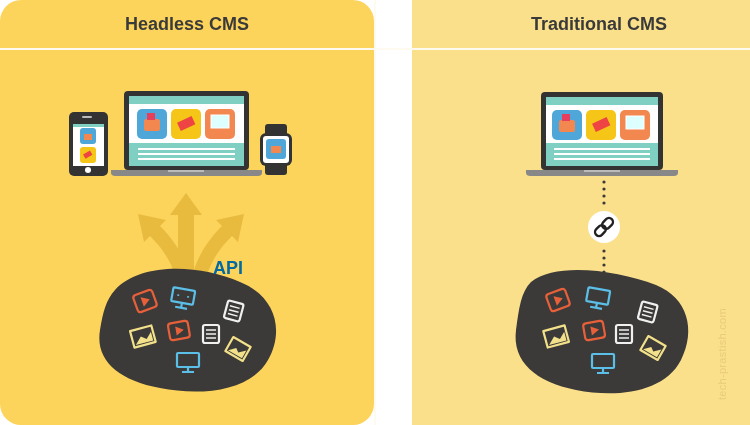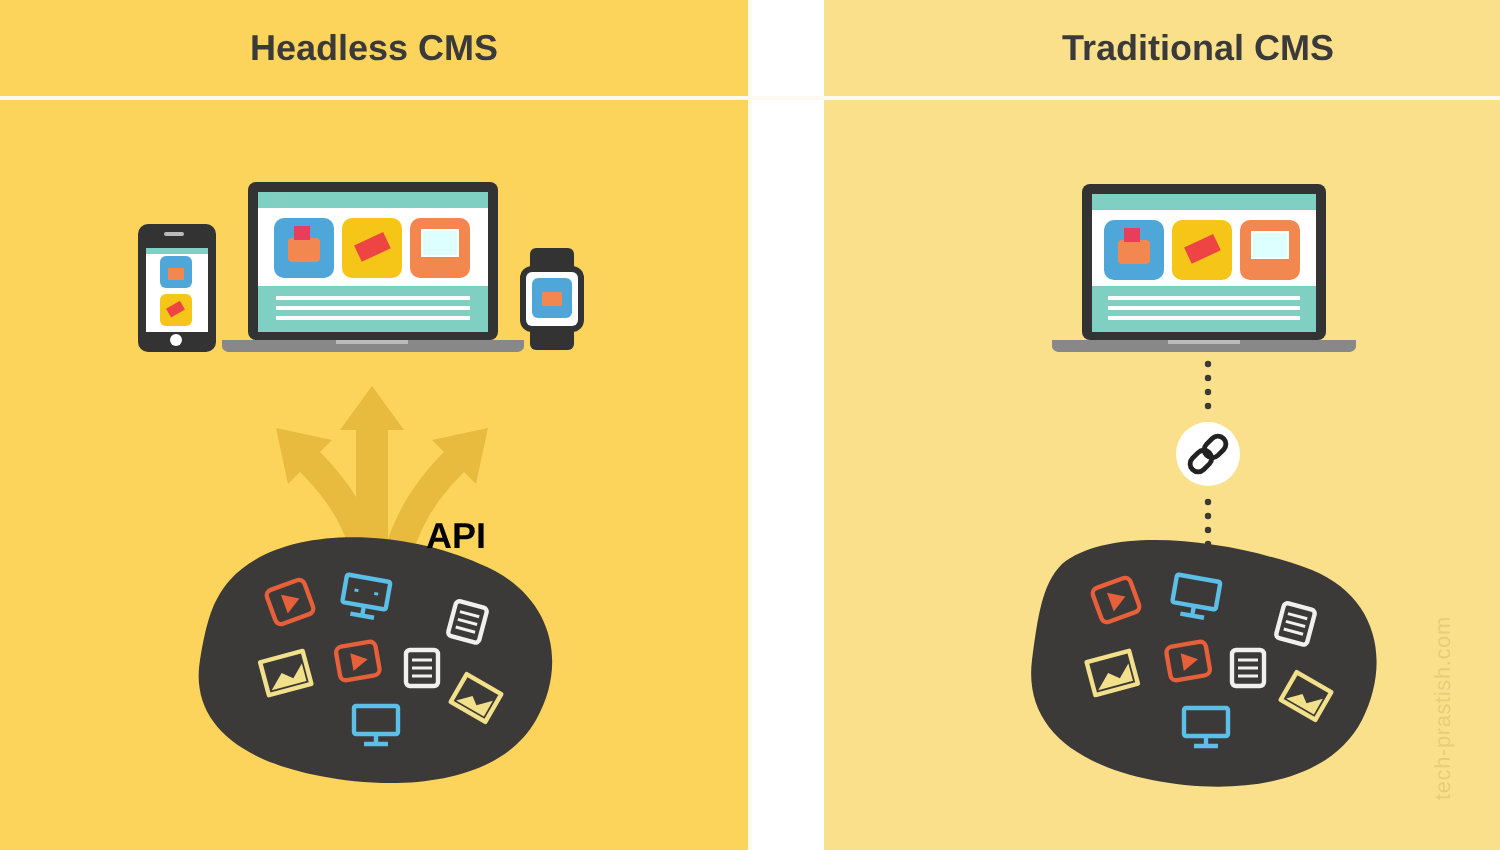--- a/index.html
+++ b/index.html
@@ -1,25 +1,25 @@
 <!DOCTYPE html>
 <html><head>
 <meta charset="utf-8">
 <style>
   * { box-sizing: border-box; margin: 0; padding: 0; }
   html, body { width: 750px; height: 425px; overflow: hidden; }
   body { position: relative; font-family: "Liberation Sans", sans-serif; background: #fff; }
   .panel { position: absolute; top: 0; height: 425px; }
-  .panel.left { left: 0; width: 374px; background: #fdd45b; }
+  .panel.left { left: 0; width: 374px; background: #fdd45b; border-radius: 21px; }
   .panel.right { left: 376px; width: 374px; background: #fbe08c; margin-left: 36px; }
   .vsep { position: absolute; left: 374px; top: 0; width: 2px; height: 425px; background: #fffaf0; }
   .hsep { position: absolute; left: 0; top: 48px; width: 750px; height: 2px; background: #fffaf0; }
   .title { position: absolute; top: 0; height: 48px; width: 374px; display: flex; align-items: center; justify-content: center; font-size: 18px; font-weight: bold; color: #3a3a3a; }
   .panel svg.art { position: absolute; left: 0; top: 0; }
-  .api-label { position: absolute; left: 213px; top: 258px; font-size: 18px; font-weight: bold; color: #000000; }
+  .api-label { position: absolute; left: 213px; top: 258px; font-size: 18px; font-weight: bold; color: #0369a1; }
   .watermark { position: absolute; left: 716px; top: 400px; transform-origin: left top; transform: rotate(-90deg); font-size: 11px; color: #e8cc7a; letter-spacing: 0.3px; white-space: nowrap; }
 </style>
 </head>
 <body>
 
 <div class="panel left">
   <div class="title">Headless CMS</div>
 
   <svg class="art" width="374" height="425" viewBox="0 0 374 425">
 

